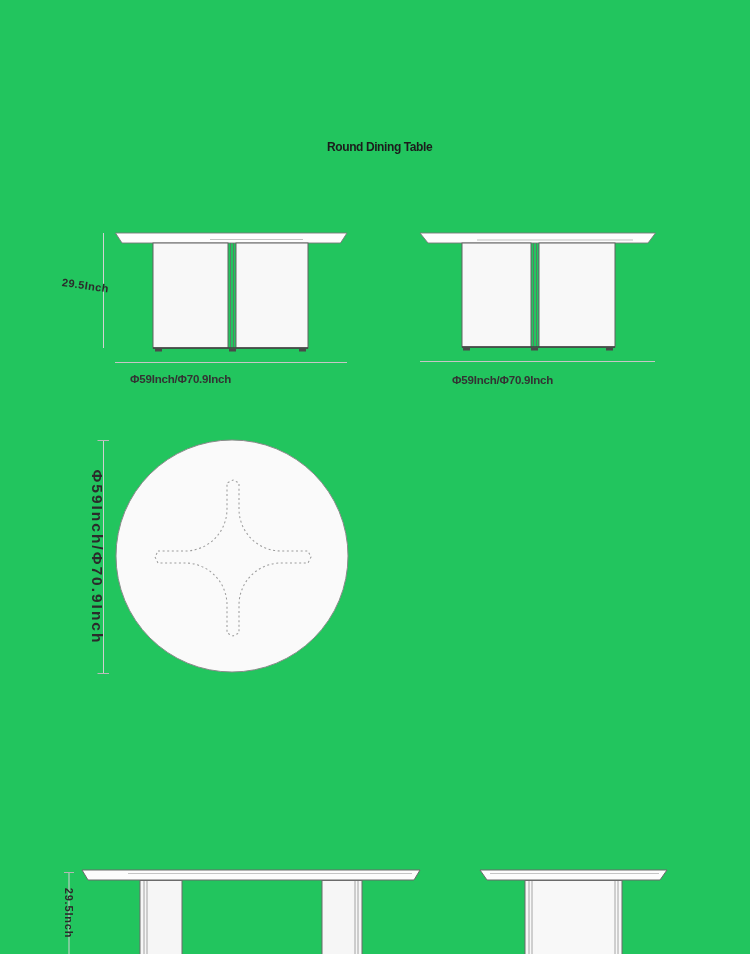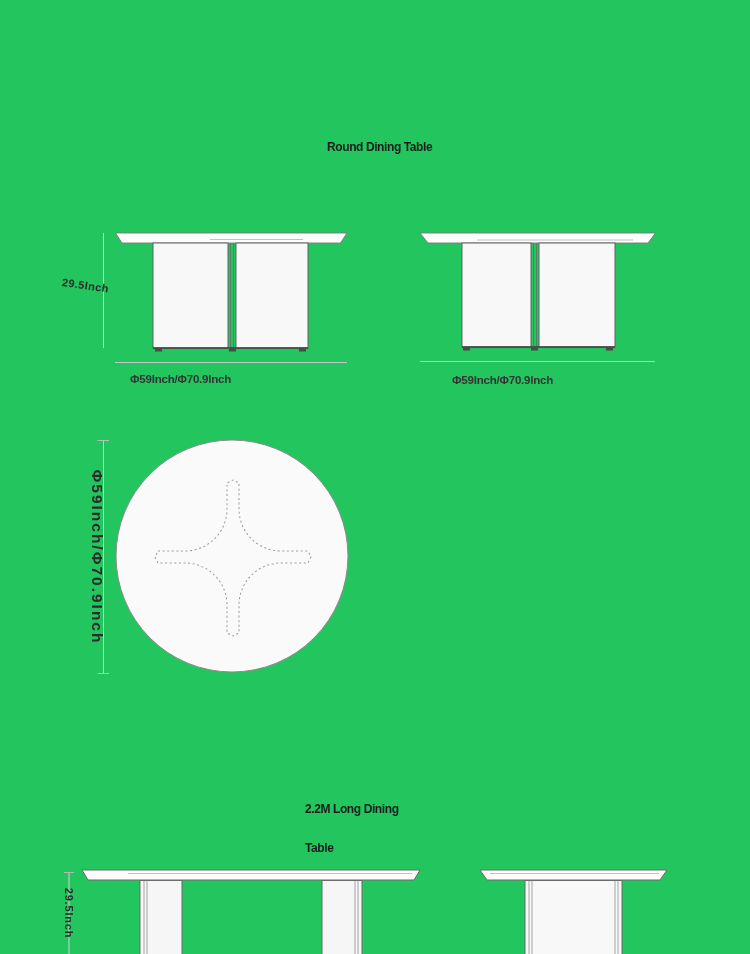--- a/index.html
+++ b/index.html
@@ -112,20 +112,16 @@
   <div class="lbl title" style="left:327px;top:140px;">Round Dining Table</div>
 
   <div class="lbl dim-height-top" style="left:62px;top:276px;">29.5Inch</div>
 
   <div class="lbl dim" style="left:130px;top:373px;">Φ59Inch/Φ70.9Inch</div>
 
   <div class="lbl dim" style="left:452px;top:374px;">Φ59Inch/Φ70.9Inch</div>
 
   <div class="lbl dim-vert-circle" style="left:3px;top:549px;">Φ59Inch/Φ70.9Inch</div>
 
-  <div class="lbl title2" style="left:305px;top:777px;">
-    <div>2.2M Long Dining</div>
-    <div>Table</div>
-  </div>
 
   <div class="lbl dim-vert-bottom" style="left:38px;top:906px;">29.5Inch</div>
 
 </div>
 
 </body></html>

